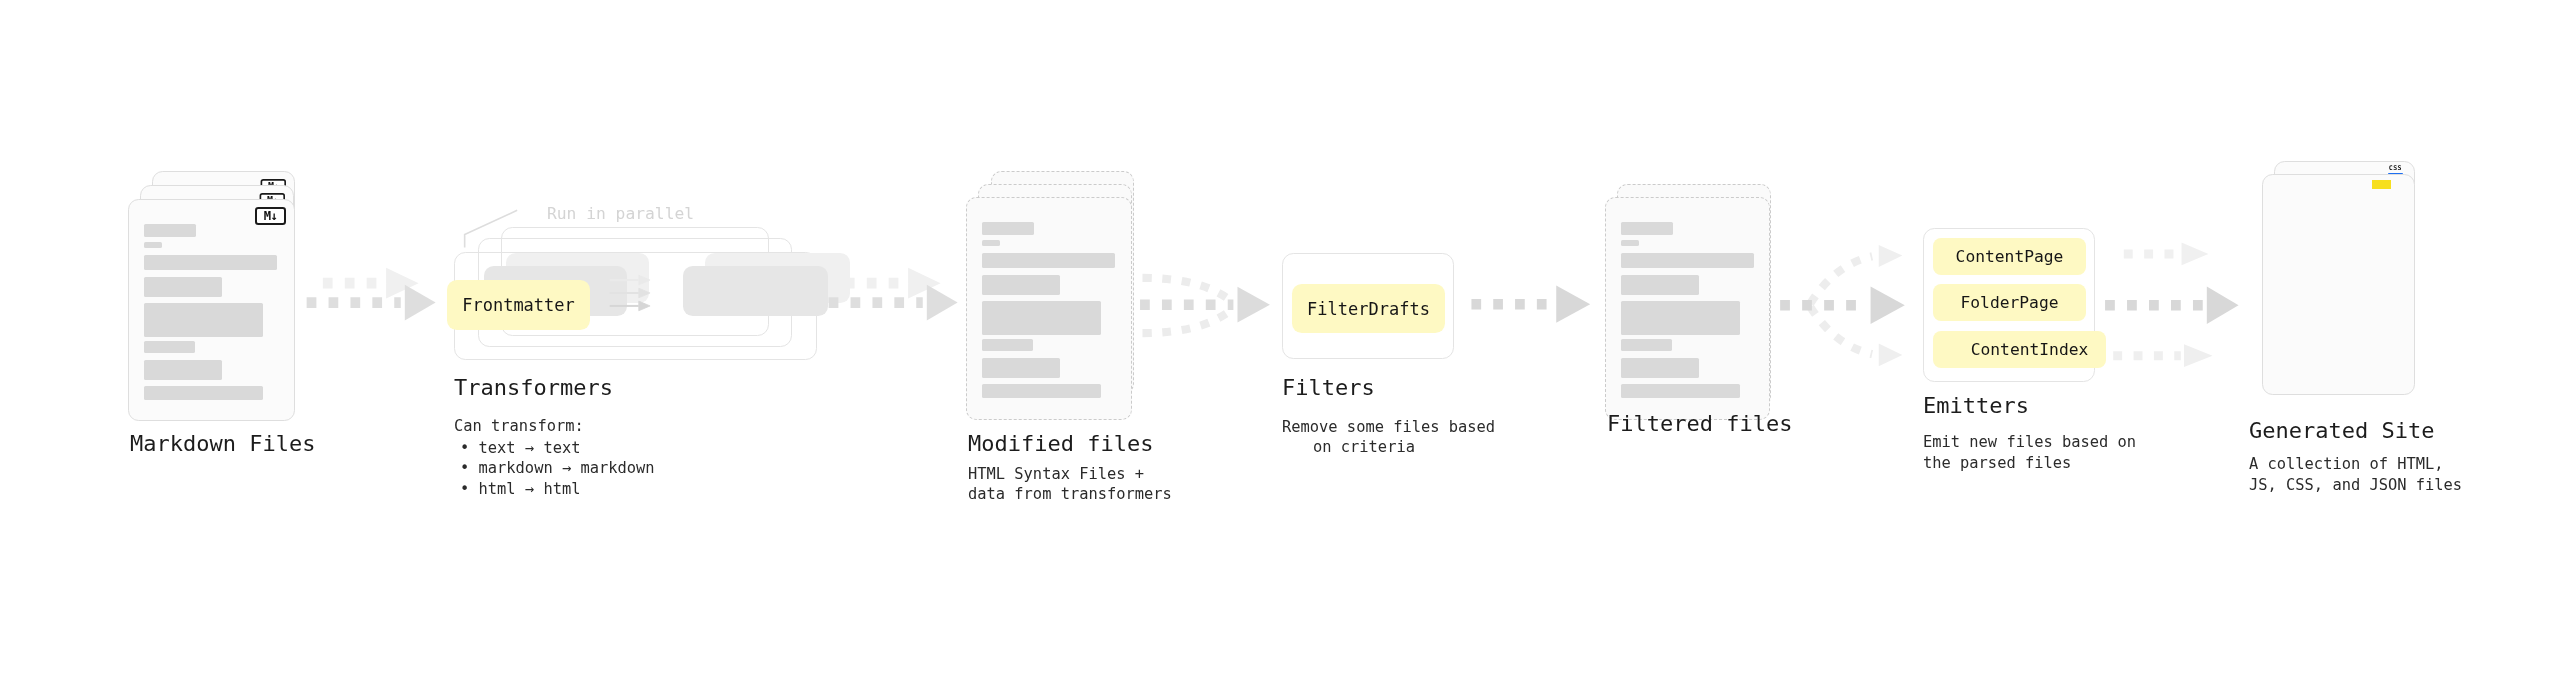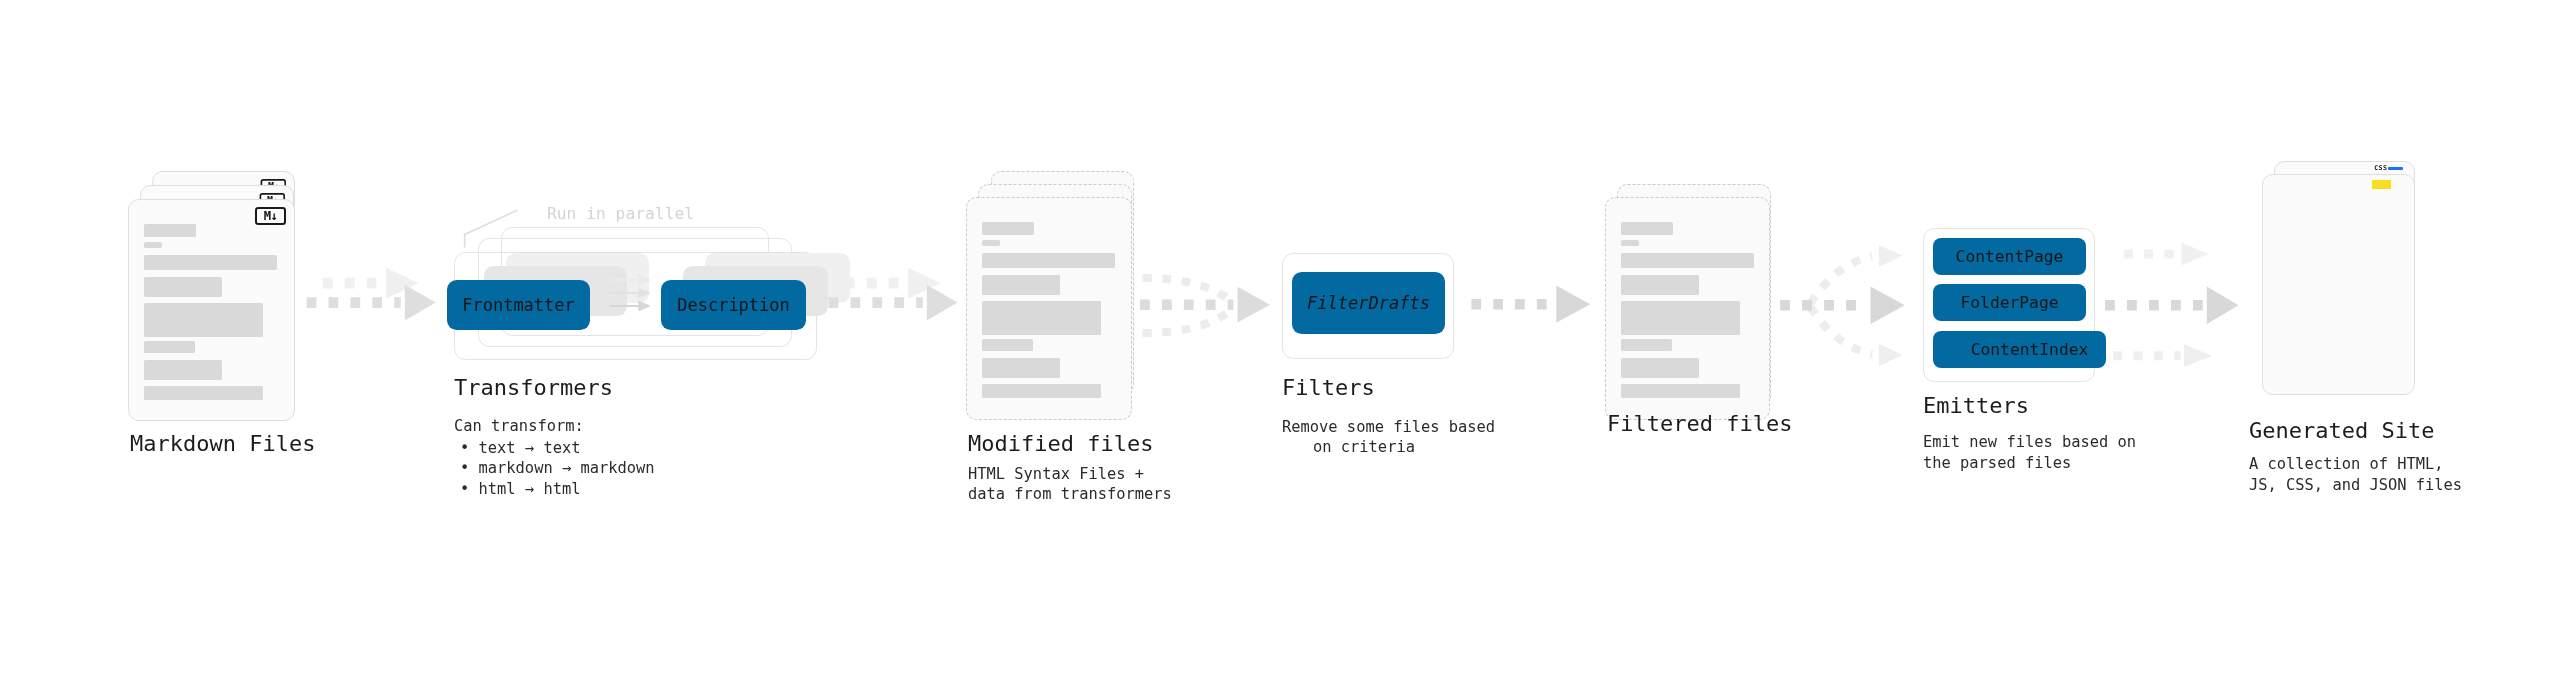--- a/index.html
+++ b/index.html
@@ -15,33 +15,33 @@
   .doc-bars{position:absolute;inset:0;}
   .bar{position:absolute;left:15.4px;background:#d9d9d9;border-radius:1.6px;}
 
   
   .md-badge{position:absolute;top:7.3px;right:8.1px;width:31px;height:18px;border:2.4px solid #1a1a1a;
     border-radius:3.3px;background:#fff;box-sizing:border-box;display:flex;align-items:center;justify-content:center;
     font-size:12.2px;font-weight:bold;color:#111;letter-spacing:-0.8px;}
   .md-badge.small{transform:scale(.82);transform-origin:top right;}
 
   
-  .css-badge{position:absolute;display:flex;flex-direction:row;align-items:center;gap:0.8px;}
+  .css-badge{position:absolute;display:flex;flex-direction:column;align-items:center;gap:0.8px;}
   .css-text{font-size:6.5px;line-height:6.5px;font-weight:bold;color:#111;letter-spacing:0.4px;}
   .css-bar{width:14.6px;height:3.3px;background:#1e6ff1;border-radius:0.8px;}
   .js-badge{position:absolute;width:18.7px;height:9px;background:#f7df1e;}
   .html5-badge{position:absolute;display:flex;flex-direction:column;align-items:center;}
   .html5-text{font-size:6.5px;line-height:7.3px;font-weight:bold;color:#111;letter-spacing:0.8px;}
   .html5-shield{width:19.5px;height:22px;background:#e44d26;
     clip-path:polygon(0 0,100% 0,91% 84%,50% 100%,9% 84%);
     display:flex;align-items:center;justify-content:center;
     color:#fff;font-size:12.2px;font-weight:bold;}
 
   
-  .pill{position:absolute;background:#0369a1;border-radius:9.8px;display:flex;align-items:center;justify-content:center;
+  .pill{position:absolute;background:#fef9c3;border-radius:9.8px;display:flex;align-items:center;justify-content:center;
     color:#161616;font-size:17px;}
   .pill.ghost1{background:#e6e6e6;}
   .pill.ghost2{background:#f0f0f0;}
   .pill.small{font-size:16.3px;border-radius:8.1px;}
 
   
   .frame{position:absolute;border:1.6px solid #e4e4e4;border-radius:11.4px;box-sizing:border-box;background:transparent;}
 
   
   .stage-label{position:absolute;font-size:22px;line-height:24.4px;color:#1c1c1c;white-space:pre;}
@@ -94,21 +94,20 @@
   </svg>
   <div class="annotation" style="left:527px;top:204px;margin-left:20px;">Run in parallel</div>
 
   <div class="pill ghost2" style="left:506px;top:253px;width:143px;height:50px;"></div>
   <div class="pill ghost1" style="left:484px;top:266px;width:143px;height:50px;"></div>
 
   <div class="pill ghost2" style="left:705px;top:253px;width:145px;height:50px;"></div>
   <div class="pill ghost1" style="left:683px;top:266px;width:145px;height:50px;"></div>
 
   <div class="pill" style="left:447px;top:280px;width:143px;height:50px;">Frontmatter</div>
-  <div class="pill" style="left:661px;top:280px;width:145px;height:50px;">Description</div>
 
   <svg class="abs" style="left:608px;top:272px;" width="47" height="42" viewBox="0 0 58 52">
     <g stroke="#eaeaea" fill="#eaeaea">
         <line x1="2" y1="10" x2="38" y2="10" stroke-width="2.5"></line>
         <polygon points="38,4 52,10 38,16"></polygon>
       </g>
     <g stroke="#e2e2e2" fill="#e2e2e2">
         <line x1="2" y1="26" x2="38" y2="26" stroke-width="2.5"></line>
         <polygon points="38,20 52,26 38,32"></polygon>
       </g>
@@ -154,21 +153,21 @@
   <div class="stage-desc" style="left:968px;top:484px;">data from transformers</div>
 
   <svg class="abs" style="left:1136px;top:268px;" width="138" height="75" viewBox="0 0 170 92">
     <path d="M 8 12 Q 78 12 114 38" fill="none" stroke="#ececec" stroke-width="10" stroke-dasharray="11 13"></path>
     <path d="M 8 80 Q 78 80 114 54" fill="none" stroke="#ececec" stroke-width="10" stroke-dasharray="11 13"></path>
     <line x1="5" y1="45" x2="120" y2="45" stroke="#dcdcdc" stroke-width="13" stroke-dasharray="12 15"></line>
     <polygon points="125,23 165,45 125,67" fill="#dcdcdc"></polygon>
   </svg>
 
   <div class="frame" style="left:1282px;top:253px;width:172px;height:106px;"></div>
-  <div class="pill" style="left:1292px;top:272px;width:153px;height:62px;font-style:italic;">FilterDrafts</div>
+  <div class="pill" style="left:1292px;top:284px;width:153px;height:49px;">FilterDrafts</div>
   <div class="stage-label" style="left:1282px;top:376px;">Filters</div>
   <div class="stage-desc" style="left:1282px;top:417px;">Remove some files based</div>
   <div class="stage-desc" style="left:1282px;top:437px;margin-left:31px;">on criteria</div>
 
   <svg class="abs" style="left:1467px;top:284px;" width="126" height="42" viewBox="0 0 155 52">
     <line x1="5" y1="25" x2="106" y2="25" stroke="#d8d8d8" stroke-width="13" stroke-dasharray="12 15"></line>
     <polygon points="110,2 152,25 110,48" fill="#d8d8d8"></polygon>
   </svg>
 
   <div class="doc dashed" style="left:1617px;top:184px;width:154px;height:223px;"></div>

